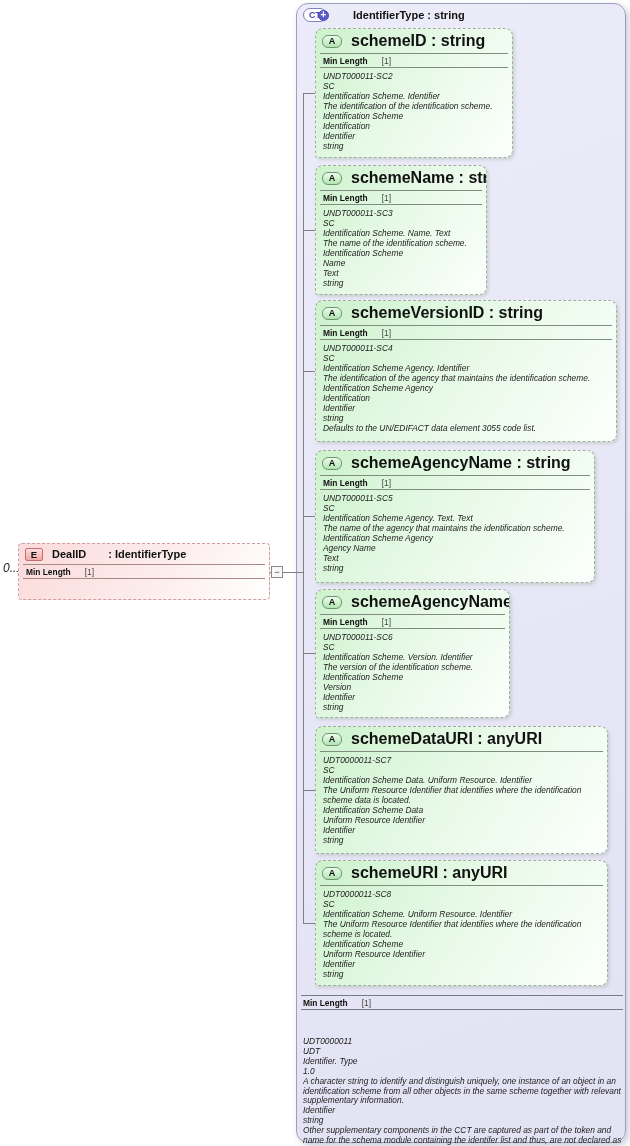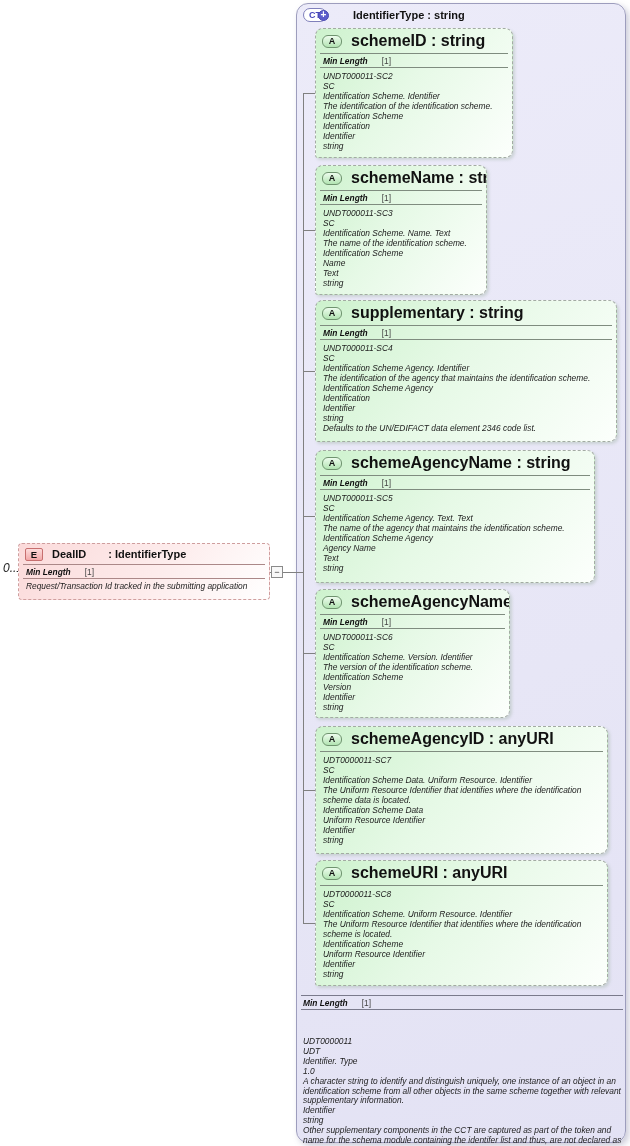--- a/index.html
+++ b/index.html
@@ -39,21 +39,21 @@
   .attr-header{height:24px;display:flex;align-items:center;gap:9px;padding:0 6px;}
   .a-icon{
     box-sizing:border-box;width:20px;height:13px;border:1px solid #6f936f;border-radius:6px;
     background:linear-gradient(to bottom,#edfced 0%,#b2e4b2 100%);
     color:#111;font-size:9px;font-weight:bold;
     display:inline-flex;align-items:center;justify-content:center;flex:0 0 auto;
   }
   .attr-title{font-size:16px;font-weight:bold;color:#111;white-space:nowrap;}
   .rule{border-top:1px solid #7f8c7f;margin:0 4px;height:0;}
   .facet-row{height:13px;display:flex;align-items:center;padding:0 7px;}
-  .facet-name{font-size:8.4px;font-style:italic;font-weight:bold;color:#111;}
+  .facet-name{font-size:8.4px;font-weight:bold;color:#111;}
   .facet-val{font-size:8.4px;color:#444;margin-left:14px;}
   .annotation{
     padding:3px 16px 2px 7px;font-size:8.4px;font-style:italic;color:#1c1c1c;
     line-height:10px;white-space:pre-line;
   }
   
   .ct-footer{position:absolute;z-index:2;box-sizing:border-box;}
   .ct-footer .rule{border-top:1px solid #7a7a8c;margin:0;}
   .ct-footer .facet-row{padding:0 2px;}
   .ct-footer .annotation{padding:3px 0 0 2px;line-height:9.9px;margin-top:24px;}
@@ -153,37 +153,37 @@
 The name of the identification scheme.
 Identification Scheme
 Name
 Text
 string</div>
   </div>
 
   <div class="attr-box" style="left:315px;top:300px;width:302px;height:142px;">
     <div class="attr-header">
       <span class="a-icon">A</span>
-      <span class="attr-title">supplementary : string</span>
+      <span class="attr-title">schemeVersionID : string</span>
     </div>
     <div class="rule"></div>
     <div class="facet-row">
       <span class="facet-name">Min Length</span>
       <span class="facet-val">[1]</span>
     </div>
     <div class="rule"></div>
     <div class="annotation">UNDT000011-SC4
 SC
 Identification Scheme Agency. Identifier
 The identification of the agency that maintains the identification scheme.
 Identification Scheme Agency
 Identification
 Identifier
 string
-Defaults to the UN/EDIFACT data element 2346 code list.</div>
+Defaults to the UN/EDIFACT data element 3055 code list.</div>
   </div>
 
   <div class="attr-box" style="left:315px;top:450px;width:280px;height:133px;">
     <div class="attr-header">
       <span class="a-icon">A</span>
       <span class="attr-title">schemeAgencyName : string</span>
     </div>
     <div class="rule"></div>
     <div class="facet-row">
       <span class="facet-name">Min Length</span>
@@ -217,21 +217,21 @@
 The version of the identification scheme.
 Identification Scheme
 Version
 Identifier
 string</div>
   </div>
 
   <div class="attr-box" style="left:315px;top:726px;width:293px;height:128px;">
     <div class="attr-header">
       <span class="a-icon">A</span>
-      <span class="attr-title">schemeAgencyID : anyURI</span>
+      <span class="attr-title">schemeDataURI : anyURI</span>
     </div>
     <div class="rule"></div>
     <div class="annotation">UDT0000011-SC7
 SC
 Identification Scheme Data. Uniform Resource. Identifier
 The Uniform Resource Identifier that identifies where the identification scheme data is located.
 Identification Scheme Data
 Uniform Resource Identifier
 Identifier
 string</div>
@@ -276,16 +276,15 @@
       <span class="e-icon">E</span>
       <span class="elem-name">DealID</span>
       <span class="elem-type">: IdentifierType</span>
     </div>
     <div class="rule"></div>
     <div class="facet-row">
       <span class="facet-name">Min Length</span>
       <span class="facet-val">[1]</span>
     </div>
     <div class="rule"></div>
-    <div class="annotation">Request/Transaction Id tracked in the submitting application</div>
   </div>
 
 </div>
 
 </body></html>

